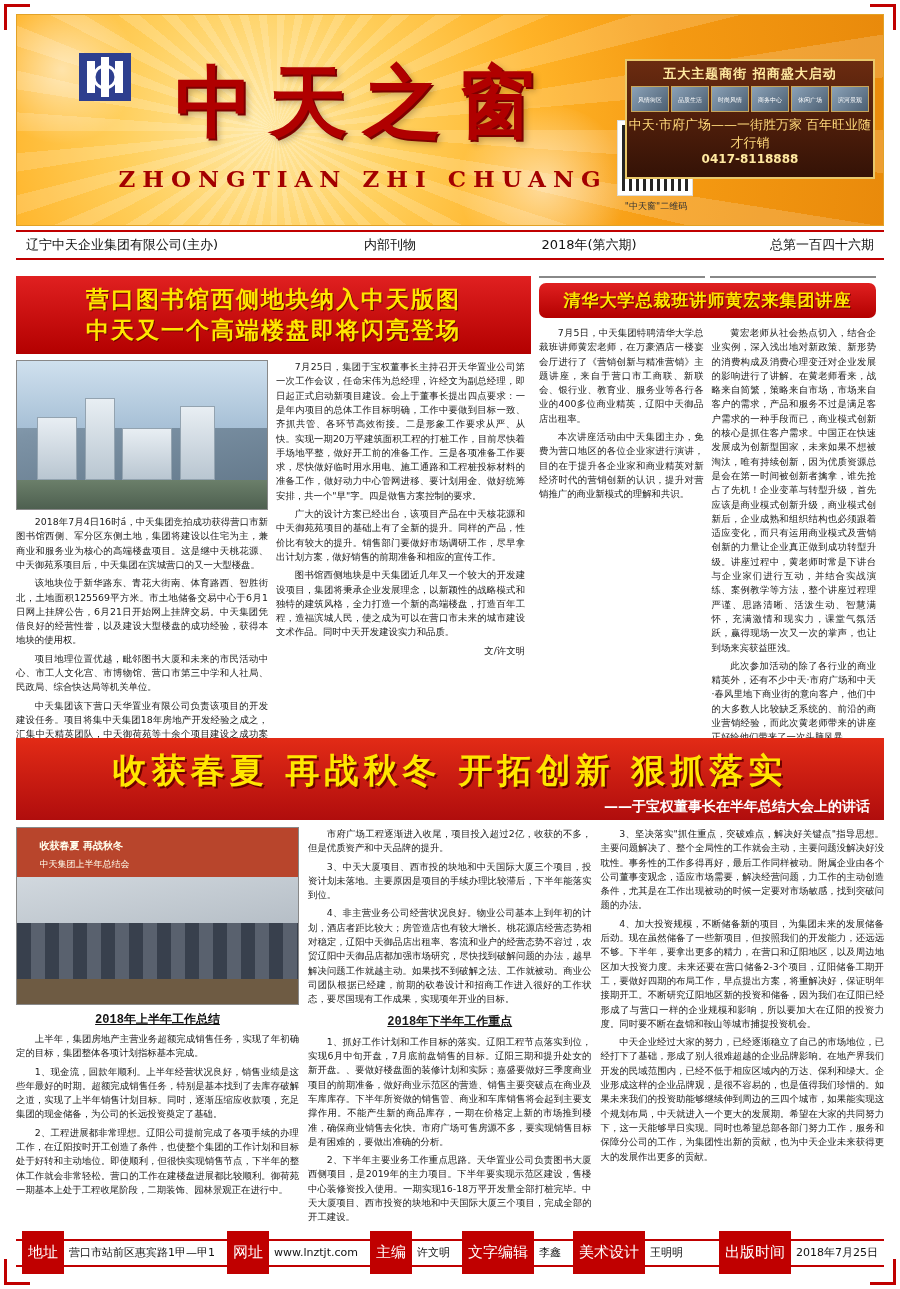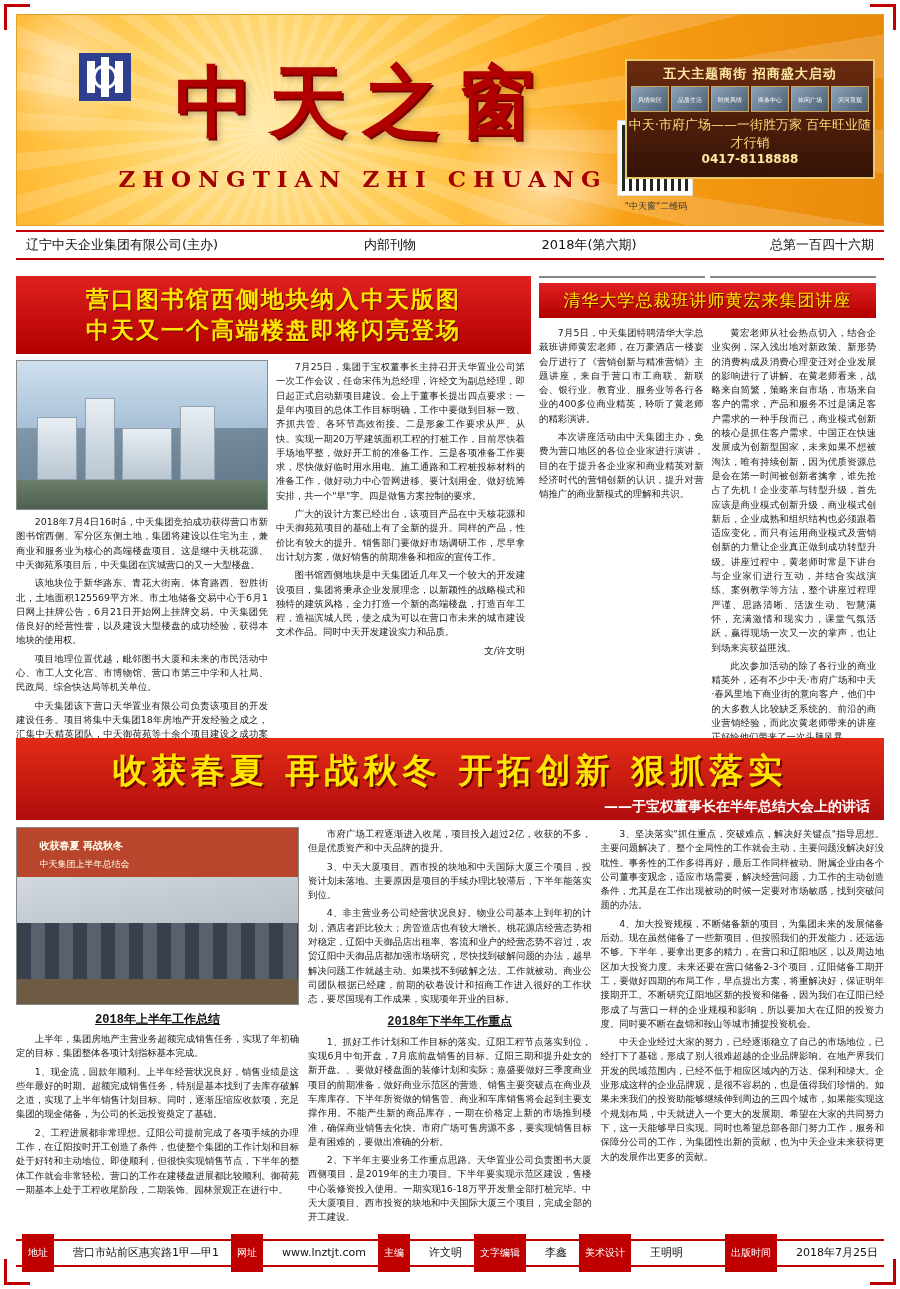--- a/index.html
+++ b/index.html
@@ -152,24 +152,25 @@
     font-size:9.4px; line-height:1.52; text-align:justify; color:#1a1a1a;
     font-family:"DejaVu Sans","Liberation Sans",sans-serif;
   }
   .col-txt p { margin:0 0 4px; text-indent:2em; }
   .byline { text-align:right; font-size:9.4px; margin-top:2px; }
 
   .s1-right { width:337px; display:flex; flex-direction:column; gap:5px;}
   .photo-row { display:flex; gap:5px; height:143px; }
   .s1-sub-head {
     background:linear-gradient(180deg,#e02020,#b30000);
-    color:#ffe600; text-align:center; font-weight:normal;
+    color:#ffe600; text-align:center; font-weight:bold;
     font-family:"DejaVu Serif","Liberation Serif",serif;
     font-size:17px; padding:6px 0; letter-spacing:1px;
     text-shadow:1px 1px 0 #6d0000;
+    border-radius:7px;
   }
   .s1-right .cols { display:flex; gap:8px; flex:1; margin-top:3px; }
 
   
   .sec2 { margin-top:10px; }
   .sec2-head {
     background:linear-gradient(180deg,#e22b16,#b00d0d);
     padding:10px 14px 4px;
     position:relative;
     overflow:hidden;
@@ -192,21 +193,21 @@
   }
 
   
   .footer {
     margin-top:10px;
     border-top:2px solid #c00000;
     border-bottom:2px solid #c00000;
     display:flex; align-items:center; height:28px; font-size:11px;
   }
   .footer .lbl {
-    background:#c00000; color:#fff; padding:12px 6px; margin-right:19px; font-size:10px;
+    background:#c00000; color:#fff; padding:12px 6px; margin-right:5px; font-size:15px;
   }
   .footer .cell { display:flex; align-items:center; padding:0 6px; white-space:nowrap;}
   .footer .grow { flex:1; }
   .corner-tl, .corner-tr, .corner-bl, .corner-br {
     position:absolute; width:26px; height:26px; border:3px solid #c00000;
   }
   .corner-tl { left:4px; top:4px; border-right:none; border-bottom:none; }
   .corner-tr { right:4px; top:4px; border-left:none; border-bottom:none; }
   .corner-bl { left:4px; bottom:4px; border-right:none; border-top:none; }
   .corner-br { right:4px; bottom:4px; border-left:none; border-top:none; }
@@ -298,21 +299,21 @@
           <div style="position:absolute;left:35%;bottom:52%;width:12%;height:16%;background:#d7a883;border-radius:50%;"></div>
         </div>
         <div class="photo" style="flex:1;">
           <div style="position:absolute;inset:0;background:linear-gradient(170deg,#c9a97c,#7b5a3d);"></div>
           <div style="position:absolute;left:0;right:0;bottom:0;height:45%;background:repeating-linear-gradient(90deg,#3c3a44 0 7px,#5a5160 7px 14px);"></div>
         </div>
       </div>
       <div class="s1-sub-head">清华大学总裁班讲师黄宏来集团讲座</div>
       <div class="cols">
         <div class="col-txt" style="flex:1;">
-          <p>7月5日，中天集团特聘清华大学总裁班讲师黄宏老师，在万豪酒店一楼宴会厅进行了《营销创新与精准营销》主题讲座，来自于营口市工商联、新联会、银行业、教育业、服务业等各行各业的400多位商业精英，聆听了黄老师的精彩演讲。</p>
+          <p>7月5日，中天集团特聘清华大学总裁班讲师黄宏老师，在万豪酒店一楼宴会厅进行了《营销创新与精准营销》主题讲座，来自于营口市工商联、新联会、银行业、教育业、服务业等各行各业的400多位商业精英，辽阳中天御品店出租率。</p>
           <p>本次讲座活动由中天集团主办，免费为营口地区的各位企业家进行演讲，目的在于提升各企业家和商业精英对新经济时代的营销创新的认识，提升对营销推广的商业新模式的理解和共识。</p>
         </div>
         <div class="col-txt" style="flex:1;">
           <p>黄宏老师从社会热点切入，结合企业实例，深入浅出地对新政策、新形势的消费构成及消费心理变迁对企业发展的影响进行了讲解。在黄老师看来，战略来自简繁，策略来自市场，市场来自客户的需求，产品和服务不过是满足客户需求的一种手段而已，商业模式创新的核心是抓住客户需求。中国正在快速发展成为创新型国家，未来如果不想被淘汰，唯有持续创新，因为优质资源总是会在第一时间被创新者擒拿，谁先抢占了先机！企业变革与转型升级，首先应该是商业模式创新升级，商业模式创新后，企业成熟和组织结构也必须跟着适应变化，而只有运用商业模式及营销创新的力量让企业真正做到成功转型升级。讲座过程中，黄老师时常是下讲台与企业家们进行互动，并结合实战演练、案例教学等方法，整个讲座过程理严谨、思路清晰、活泼生动、智慧满怀，充满激情和现实力，课堂气氛活跃，赢得现场一次又一次的掌声，也让到场来宾获益匪浅。</p>
           <p>此次参加活动的除了各行业的商业精英外，还有不少中天·市府广场和中天·春风里地下商业街的意向客户，他们中的大多数人比较缺乏系统的、前沿的商业营销经验，而此次黄老师带来的讲座正好给他们带来了一次头脑风暴。</p>
           <div class="byline">（于琳-I.税）</div>
         </div>
       </div>
     </div>
   </div>

